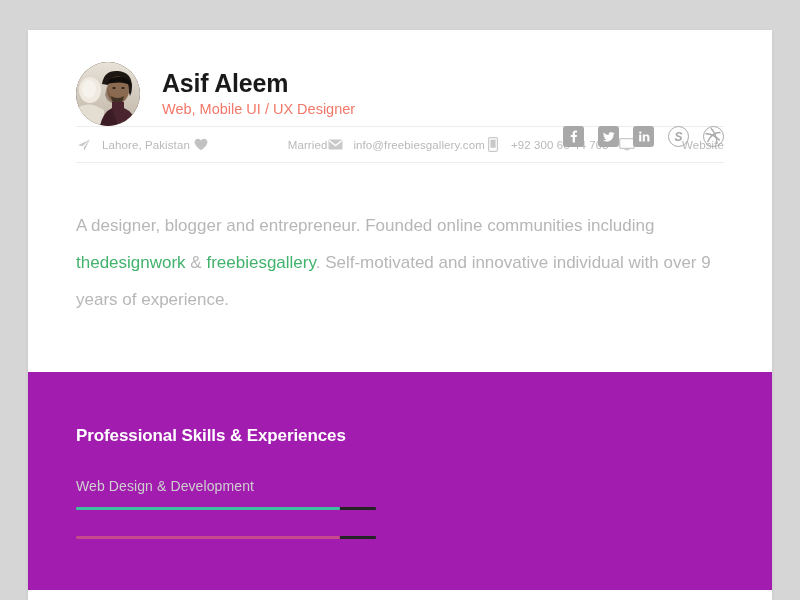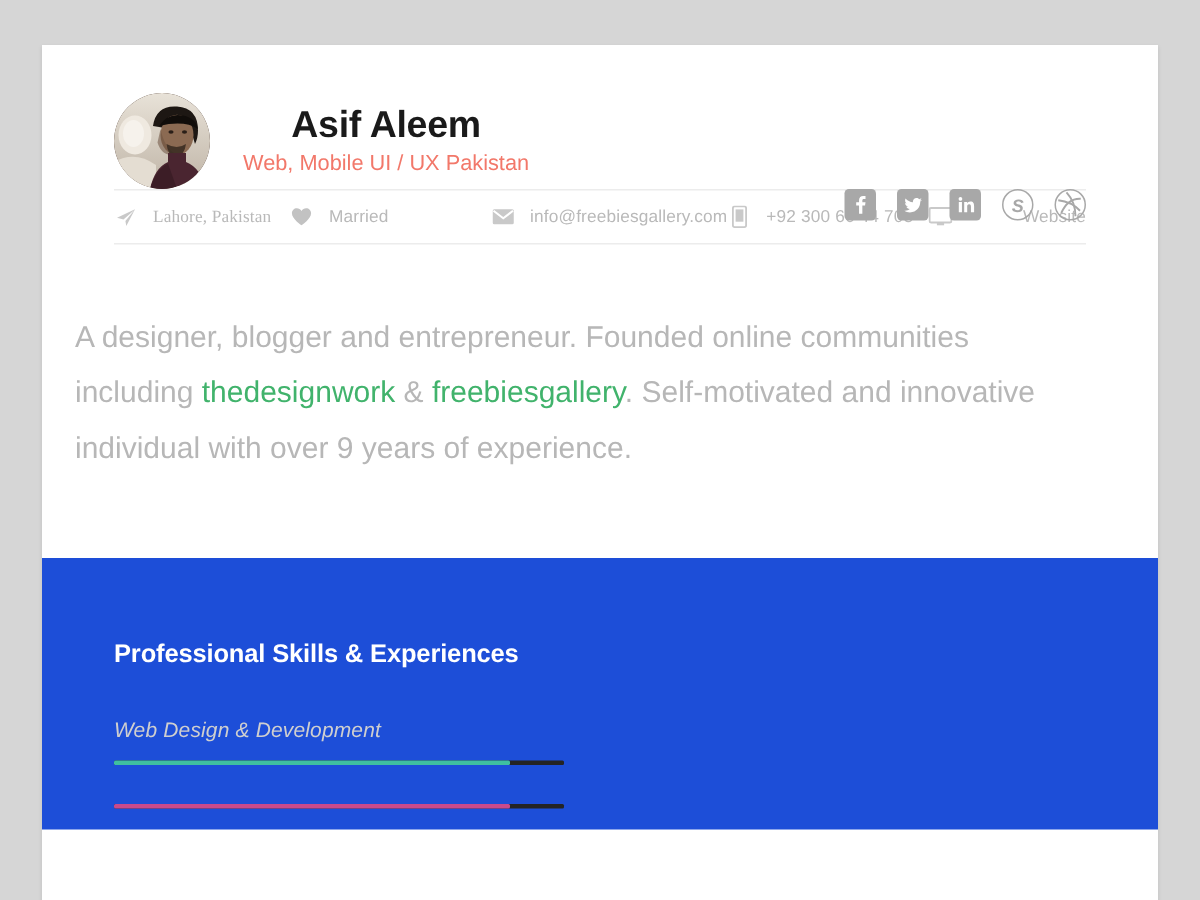--- a/index.html
+++ b/index.html
@@ -32,21 +32,20 @@
     overflow: hidden;
     box-shadow: 0 1px 3px rgba(0,0,0,0.10);
   }
 
   
   .card-head {
     position: relative;
     padding: 32px 48px 0 48px;
     height: 96px;
     box-sizing: border-box;
-    text-align: center;
   }
 
   .identity {
     display: flex;
     align-items: center;
   }
 
   .avatar {
     width: 64px;
     height: 64px;
@@ -133,64 +132,63 @@
     justify-content: center;
     flex: 0 0 16px;
   }
   .contact-item .c-ico svg { display: block; }
   .contact-item .c-txt {
     margin-left: 10px;
     font-size: 11.5px;
     color: #b9b9b9;
     letter-spacing: 0.1px;
   }
-  .ci-loc   { width: 140px; font-family: Liberation Serif, serif; }
-  .ci-mar   { width: 160px; }
+  .ci-loc   { width: 140px; }
+  .ci-mar   { width: 160px; justify-content: space-between; }
   .ci-mail  { width: 178px; text-align: center; }
   .ci-phone { width: 160px; }
   .ci-web   { width: auto; gap: 37px; }
 
   
   .bio {
-    margin: 0 22px;
+    margin: 0 48px;
     padding: 44px 0 54px 0;
-    font-size: 20px;
+    font-size: 17px;
     line-height: 37px;
     color: #b7b7b7;
     max-width: 648px;
   }
   .bio .lnk {
     color: #41b36c;
   }
 
   
   .dark {
-    background: #1d4ed8;
+    background: #a21caf;
     padding: 0 48px;
-    height: 181px;
+    height: 218px;
     box-sizing: border-box;
     display: flex;
     gap: 54px;
   }
   .col {
     width: 300px;
     flex: 0 0 300px;
     padding-top: 54px;
     box-sizing: border-box;
   }
   .col-title {
     font-size: 17px;
     font-weight: bold;
     color: #ffffff;
     letter-spacing: -0.1px;
     margin: 0 0 32px 0;
   }
   .skill {
     margin-bottom: 26px;
-    font-style: italic;
   }
   .skill-name {
     font-size: 14px;
     color: #cfcfcf;
     margin-bottom: 13px;
     letter-spacing: 0.1px;
   }
   .track {
     height: 3px;
     width: 300px;
@@ -247,21 +245,21 @@
               <path d="M36 40 h12 v6 q10 4 13 18 H24 q3 -14 12 -18 Z" fill="#4a2530"></path>
               <path d="M24 64 q4 -13 12 -17 l6 17 Z" fill="#3c1d26"></path>
 
               <path d="M30 22 q6 -9 16 -7 q9 2 10 9 q-9 -6 -26 -2 Z" fill="#110d0a"></path>
             </g>
           </svg>
         </div>
 
         <div class="name-block">
           <div class="full-name">Asif Aleem</div>
-          <div class="job-title" style="color: rgb(242, 120, 106);">Web, Mobile UI / UX Pakistan</div>
+          <div class="job-title" style="color: rgb(242, 120, 106);">Web, Mobile UI / UX Designer</div>
         </div>
       </div>
 
       <div class="social-row">
 
         <div class="social-ico">
           <svg width="21" height="21" viewBox="0 0 21 21">
               <path d="M11.9 16.5V11h1.8l.3-2.1h-2.1V7.6c0-.6.2-1 1-1h1.1V4.7c-.2 0-.9-.1-1.6-.1-1.6 0-2.7 1-2.7 2.8v1.5H7.8V11h1.9v5.5z" fill="#fff"></path>
             </svg>
         </div>

